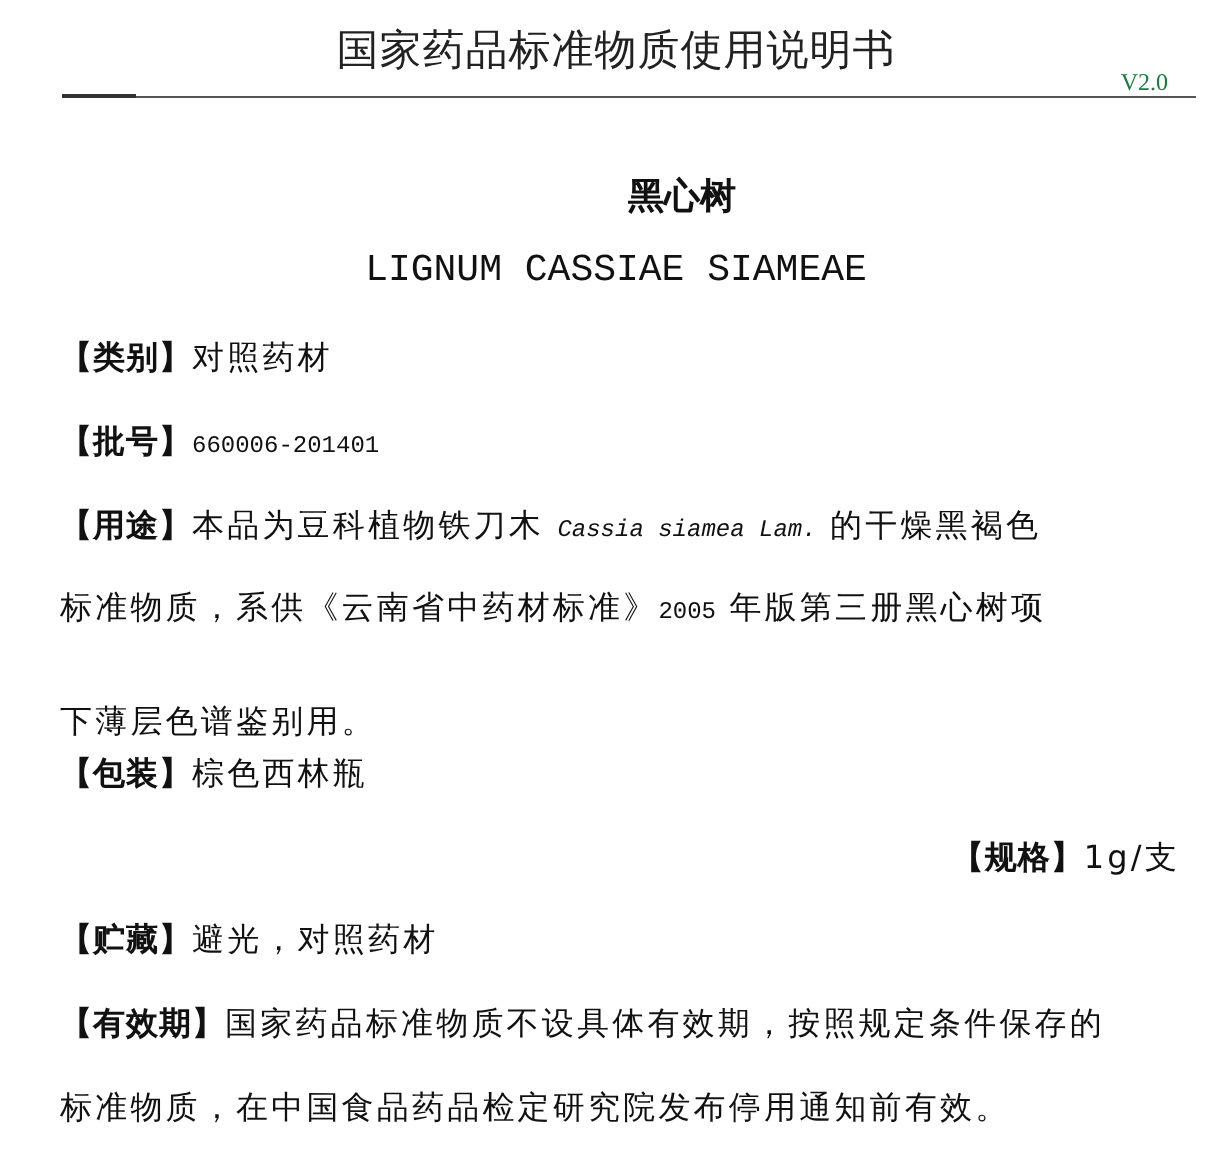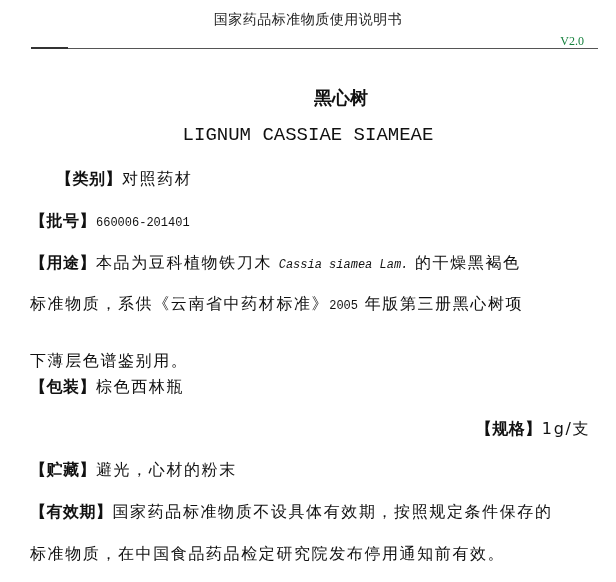--- a/index.html
+++ b/index.html
@@ -14,21 +14,21 @@
       overflow: hidden;
       color: #111111;
       font-family: "DejaVu Serif", "Liberation Serif", serif;
     }
     .doc-header-title {
       position: absolute;
       left: 0;
       width: 616px;
       top: 11px;
       text-align: center;
-      font-size: 14px;
+      font-size: 21px;
       letter-spacing: 0.5px;
       color: #222;
       font-family: "DejaVu Sans", sans-serif;
       font-weight: normal;
     }
     .version {
       position: absolute;
       right: 32px;
       top: 34px;
       font-size: 12px;
@@ -101,21 +101,21 @@
 <div>
 
   <div class="doc-header-title">国家药品标准物质使用说明书</div>
   <div class="version">V2.0</div>
   <div class="header-rule"></div>
   <div class="header-rule-thick"></div>
 
   <div class="product-cn">黑心树</div>
   <div class="product-latin">LIGNUM CASSIAE SIAMEAE</div>
 
-  <div class="line" style="top:168px;margin-left:26px;">
+  <div class="line" style="top:168px;">
     <span class="label">【类别】</span><span>对照药材</span>
   </div>
 
   <div class="line" style="top:210px;">
     <span class="label">【批号】</span><span class="latin">660006-201401</span>
   </div>
 
   <div class="line" style="top:252px;">
     <span class="label">【用途】</span><span>本品为豆科植物铁刀木 </span><span class="latin italic">Cassia siamea Lam.</span><span> 的干燥黑褐色</span>
   </div>
@@ -128,21 +128,21 @@
 
   <div class="line" style="top:376px;">
     <span class="label">【包装】</span><span>棕色西林瓶</span>
   </div>
 
   <div class="line" style="top:418px;text-align:right;">
     <span class="label">【规格】</span><span>1g/支</span>
   </div>
 
   <div class="line" style="top:459px;">
-    <span class="label">【贮藏】</span><span>避光，心材的粉末</span>
+    <span class="label">【贮藏】</span><span>避光，对照药材</span>
   </div>
 
   <div class="line" style="top:501px;">
     <span class="label">【有效期】</span><span>国家药品标准物质不设具体有效期，按照规定条件保存的</span>
   </div>
   <div class="line" style="top:543px;">
     <span>标准物质，在中国食品药品检定研究院发布停用通知前有效。</span>
   </div>
 
 </div>

